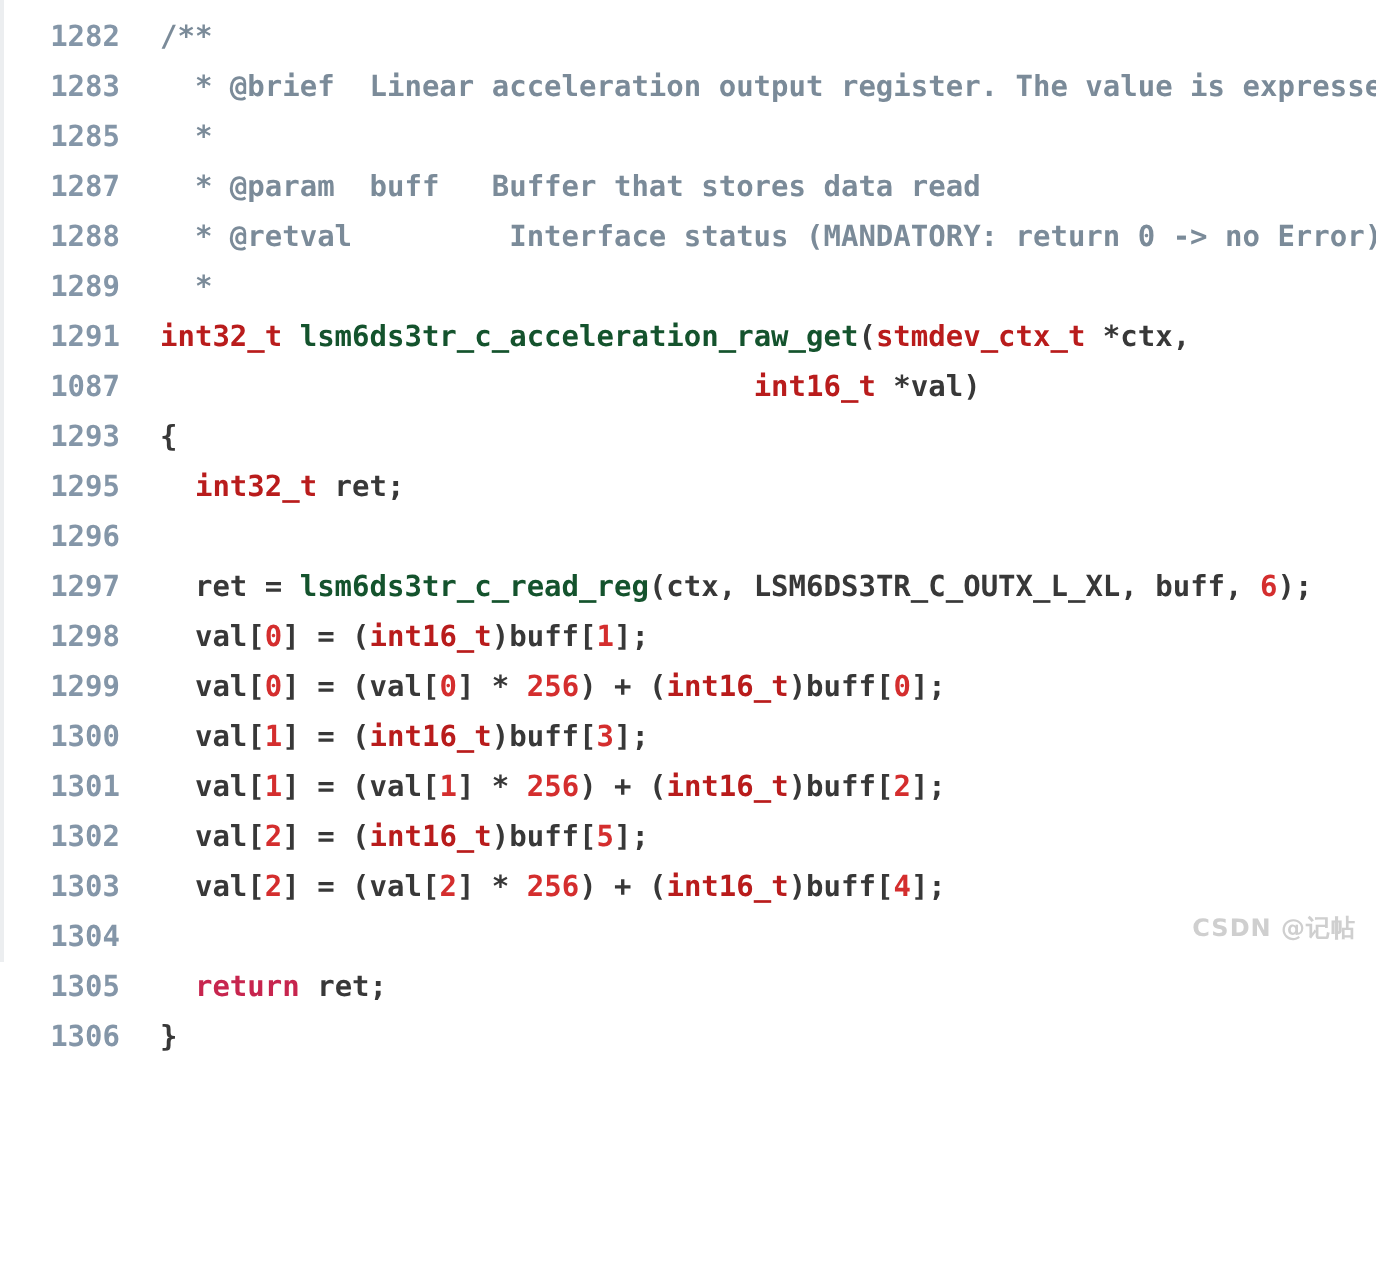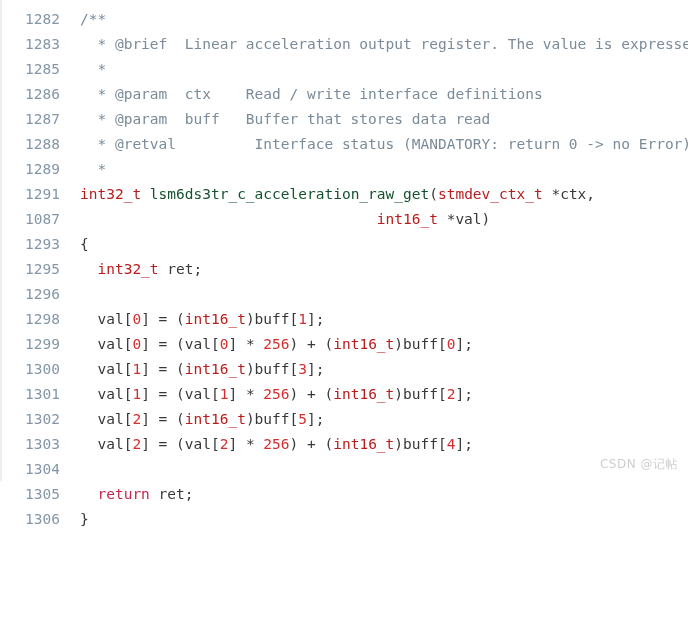--- a/index.html
+++ b/index.html
@@ -15,20 +15,21 @@
     font-family: "DejaVu Sans Mono", "Liberation Mono", monospace;
   }
 
   #code-viewer {
     position: relative;
     width: 688px;
     height: 481px;
     background: #ffffff;
     border-left: 2px solid #eceef0;
     box-sizing: border-box;
+    font-weight: bold;
   }
 
   .code-lines {
     display: block;
     padding-top: 7px;
   }
 
   .code-line {
     display: flex;
     align-items: baseline;
@@ -81,29 +82,29 @@
   }
 </style>
 </head>
 <body>
 
 <div id="code-viewer">
   <div class="code-lines">
       <div class="code-line"><span class="gutter">1282</span><span class="line-content"><span class="tok-comment">/**</span></span></div>
       <div class="code-line"><span class="gutter">1283</span><span class="line-content"><span class="tok-comment">  * @brief  Linear acceleration output register. The value is expressed</span></span></div>
       <div class="code-line"><span class="gutter">1285</span><span class="line-content"><span class="tok-comment">  *</span></span></div>
-      <div class="code-line"><span class="gutter">1286</span><span class="line-content"><span class="tok-comment">  * @param  ctx    Read / write interface definitions</span></span></div>
       <div class="code-line"><span class="gutter">1287</span><span class="line-content"><span class="tok-comment">  * @param  buff   Buffer that stores data read</span></span></div>
       <div class="code-line"><span class="gutter">1288</span><span class="line-content"><span class="tok-comment">  * @retval         Interface status (MANDATORY: return 0 -&gt; no Error).</span></span></div>
       <div class="code-line"><span class="gutter">1289</span><span class="line-content"><span class="tok-comment">  *</span></span></div>
       <div class="code-line"><span class="gutter">1291</span><span class="line-content"><span class="tok-type">int32_t</span><span class="tok-plain"> </span><span class="tok-func">lsm6ds3tr_c_acceleration_raw_get</span><span class="tok-plain">(</span><span class="tok-type">stmdev_ctx_t</span><span class="tok-plain"> *ctx,</span></span></div>
       <div class="code-line"><span class="gutter">1087</span><span class="line-content"><span class="tok-plain">                                  </span><span class="tok-type">int16_t</span><span class="tok-plain"> *val)</span></span></div>
       <div class="code-line"><span class="gutter">1293</span><span class="line-content"><span class="tok-plain">{</span></span></div>
       <div class="code-line"><span class="gutter">1295</span><span class="line-content"><span class="tok-plain">  </span><span class="tok-type">int32_t</span><span class="tok-plain"> ret;</span></span></div>
       <div class="code-line"><span class="gutter">1296</span><span class="line-content"></span></div>
+      <div class="code-line"><span class="gutter">1297</span><span class="line-content"><span class="tok-plain">  ret = </span><span class="tok-func">lsm6ds3tr_c_read_reg</span><span class="tok-plain">(ctx, LSM6DS3TR_C_OUTX_L_XL, buff, </span><span class="tok-number">6</span><span class="tok-plain">);</span></span></div>
       <div class="code-line"><span class="gutter">1298</span><span class="line-content"><span class="tok-plain">  val[</span><span class="tok-number">0</span><span class="tok-plain">] = (</span><span class="tok-type">int16_t</span><span class="tok-plain">)buff[</span><span class="tok-number">1</span><span class="tok-plain">];</span></span></div>
       <div class="code-line"><span class="gutter">1299</span><span class="line-content"><span class="tok-plain">  val[</span><span class="tok-number">0</span><span class="tok-plain">] = (val[</span><span class="tok-number">0</span><span class="tok-plain">] * </span><span class="tok-number">256</span><span class="tok-plain">) + (</span><span class="tok-type">int16_t</span><span class="tok-plain">)buff[</span><span class="tok-number">0</span><span class="tok-plain">];</span></span></div>
       <div class="code-line"><span class="gutter">1300</span><span class="line-content"><span class="tok-plain">  val[</span><span class="tok-number">1</span><span class="tok-plain">] = (</span><span class="tok-type">int16_t</span><span class="tok-plain">)buff[</span><span class="tok-number">3</span><span class="tok-plain">];</span></span></div>
       <div class="code-line"><span class="gutter">1301</span><span class="line-content"><span class="tok-plain">  val[</span><span class="tok-number">1</span><span class="tok-plain">] = (val[</span><span class="tok-number">1</span><span class="tok-plain">] * </span><span class="tok-number">256</span><span class="tok-plain">) + (</span><span class="tok-type">int16_t</span><span class="tok-plain">)buff[</span><span class="tok-number">2</span><span class="tok-plain">];</span></span></div>
       <div class="code-line"><span class="gutter">1302</span><span class="line-content"><span class="tok-plain">  val[</span><span class="tok-number">2</span><span class="tok-plain">] = (</span><span class="tok-type">int16_t</span><span class="tok-plain">)buff[</span><span class="tok-number">5</span><span class="tok-plain">];</span></span></div>
       <div class="code-line"><span class="gutter">1303</span><span class="line-content"><span class="tok-plain">  val[</span><span class="tok-number">2</span><span class="tok-plain">] = (val[</span><span class="tok-number">2</span><span class="tok-plain">] * </span><span class="tok-number">256</span><span class="tok-plain">) + (</span><span class="tok-type">int16_t</span><span class="tok-plain">)buff[</span><span class="tok-number">4</span><span class="tok-plain">];</span></span></div>
       <div class="code-line"><span class="gutter">1304</span><span class="line-content"></span></div>
       <div class="code-line"><span class="gutter">1305</span><span class="line-content"><span class="tok-plain">  </span><span class="tok-keyword">return</span><span class="tok-plain"> ret;</span></span></div>
       <div class="code-line"><span class="gutter">1306</span><span class="line-content"><span class="tok-plain">}</span></span></div>
     </div>

